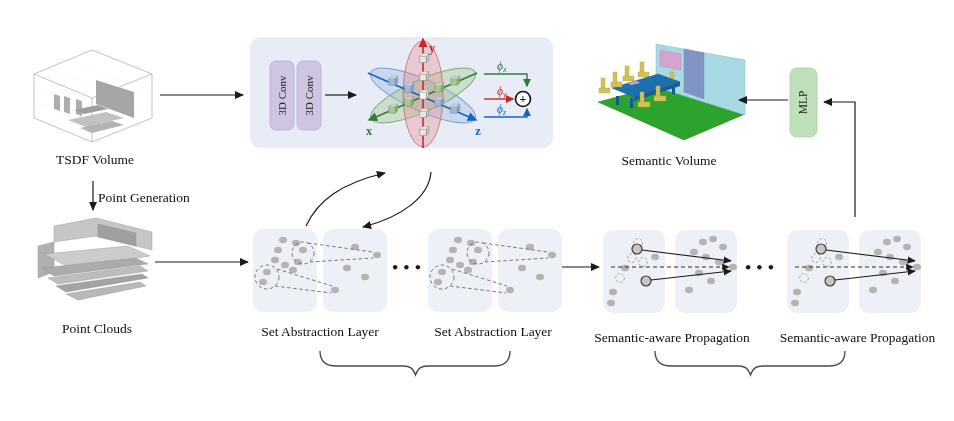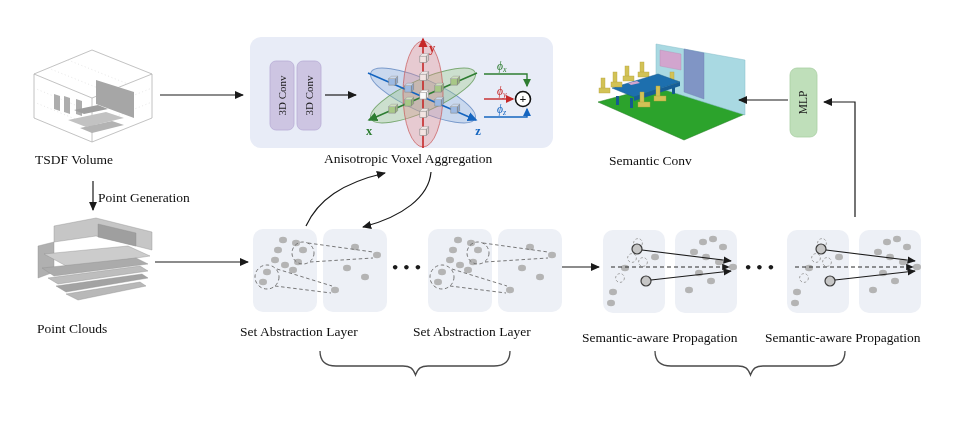--- a/index.html
+++ b/index.html
@@ -1,19 +1,19 @@
 <!DOCTYPE html>
 <html><head>
 <meta charset="utf-8">
 <style>
   html,body{margin:0;padding:0;background:#fff;}
   .canvas{position:relative;width:954px;height:421px;background:#ffffff;overflow:hidden;
           font-family:"Liberation Serif","DejaVu Serif",serif;}
   svg{position:absolute;left:0;top:0;}
-  .cap{position:absolute;font-size:13.5px;color:#0e0e0e;text-align:left;line-height:1.1;}
+  .cap{position:absolute;font-size:13.5px;color:#0e0e0e;text-align:center;line-height:1.1;}
   .cap-left{text-align:left;}
   .dots3{position:absolute;font-family:"DejaVu Sans",sans-serif;font-weight:bold;
          font-size:13px;letter-spacing:3px;color:#1a1a1a;text-align:center;}
 </style>
 </head>
 <body>
 
 <div class="canvas">
 
 <svg width="954" height="421" viewBox="0 0 954 421">
@@ -248,22 +248,21 @@
     <path d="M431,172 C429,197 402,217 363,227" marker-end="url(#ah)"></path>
   </g>
 
   <path d="M320,351 C320,362 326,366 336,366 L403,366 C410,366 413,368 415.5,375 C418,368 421,366 428,366 L494,366 C504,366 510,362 510,351" fill="none" stroke="#4a4a4a" stroke-width="1.3"></path>
   <path d="M655,351 C655,362 661,366 671,366 L738,366 C745,366 748,368 750.5,375 C753,368 756,366 763,366 L829,366 C839,366 845,362 845,351" fill="none" stroke="#4a4a4a" stroke-width="1.3"></path>
 </svg>
 
 <div class="cap" style="left:35px;top:153px;width:120px;">TSDF Volume</div>
 <div class="cap cap-left" style="left:98px;top:191px;width:120px;">Point Generation</div>
 <div class="cap" style="left:37px;top:322px;width:120px;">Point Clouds</div>
-<div class="cap" style="left:324px;top:152px;width:200px;">Anisotropic Voxel Aggregation</div>
-<div class="cap" style="left:609px;top:154px;width:120px;">Semantic Conv</div>
+<div class="cap" style="left:609px;top:154px;width:120px;">Semantic Volume</div>
 <div class="cap" style="left:240px;top:325px;width:160px;">Set Abstraction Layer</div>
 <div class="cap" style="left:413px;top:325px;width:160px;">Set Abstraction Layer</div>
 <div class="cap" style="left:582px;top:331px;width:180px;">Semantic-aware Propagation</div>
 <div class="cap" style="left:765px;top:331px;width:185px;">Semantic-aware Propagation</div>
 
 <div class="dots3" style="left:386px;top:260px;width:44px;">•••</div>
 <div class="dots3" style="left:739px;top:260px;width:44px;">•••</div>
 
 </div>
 

